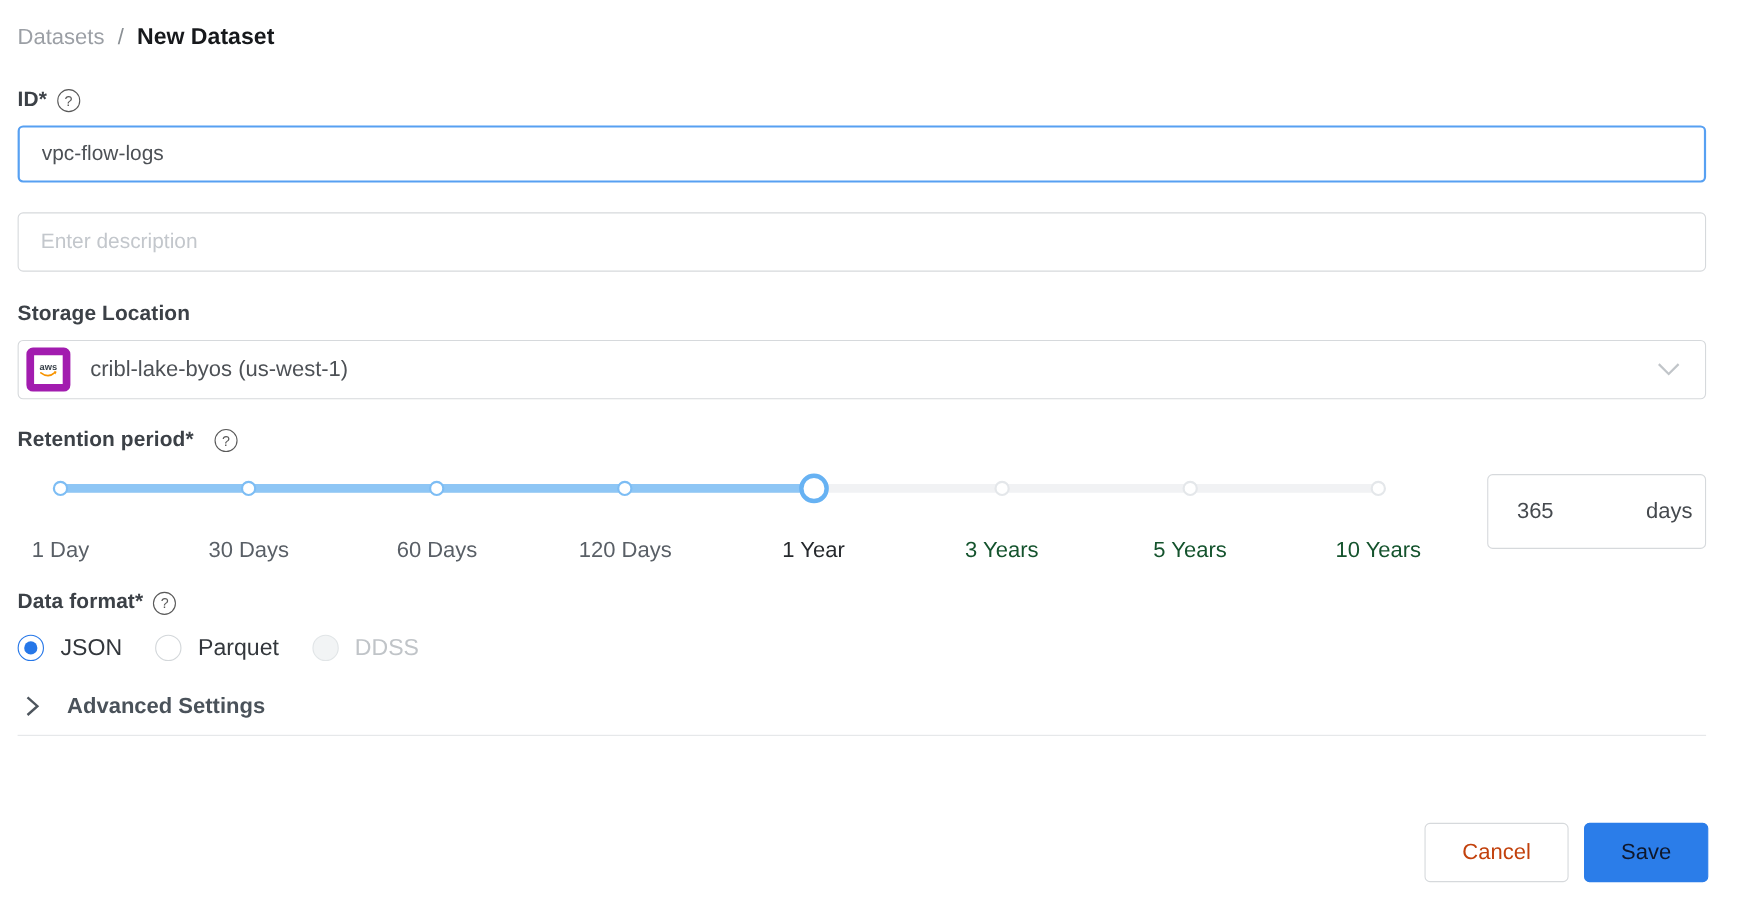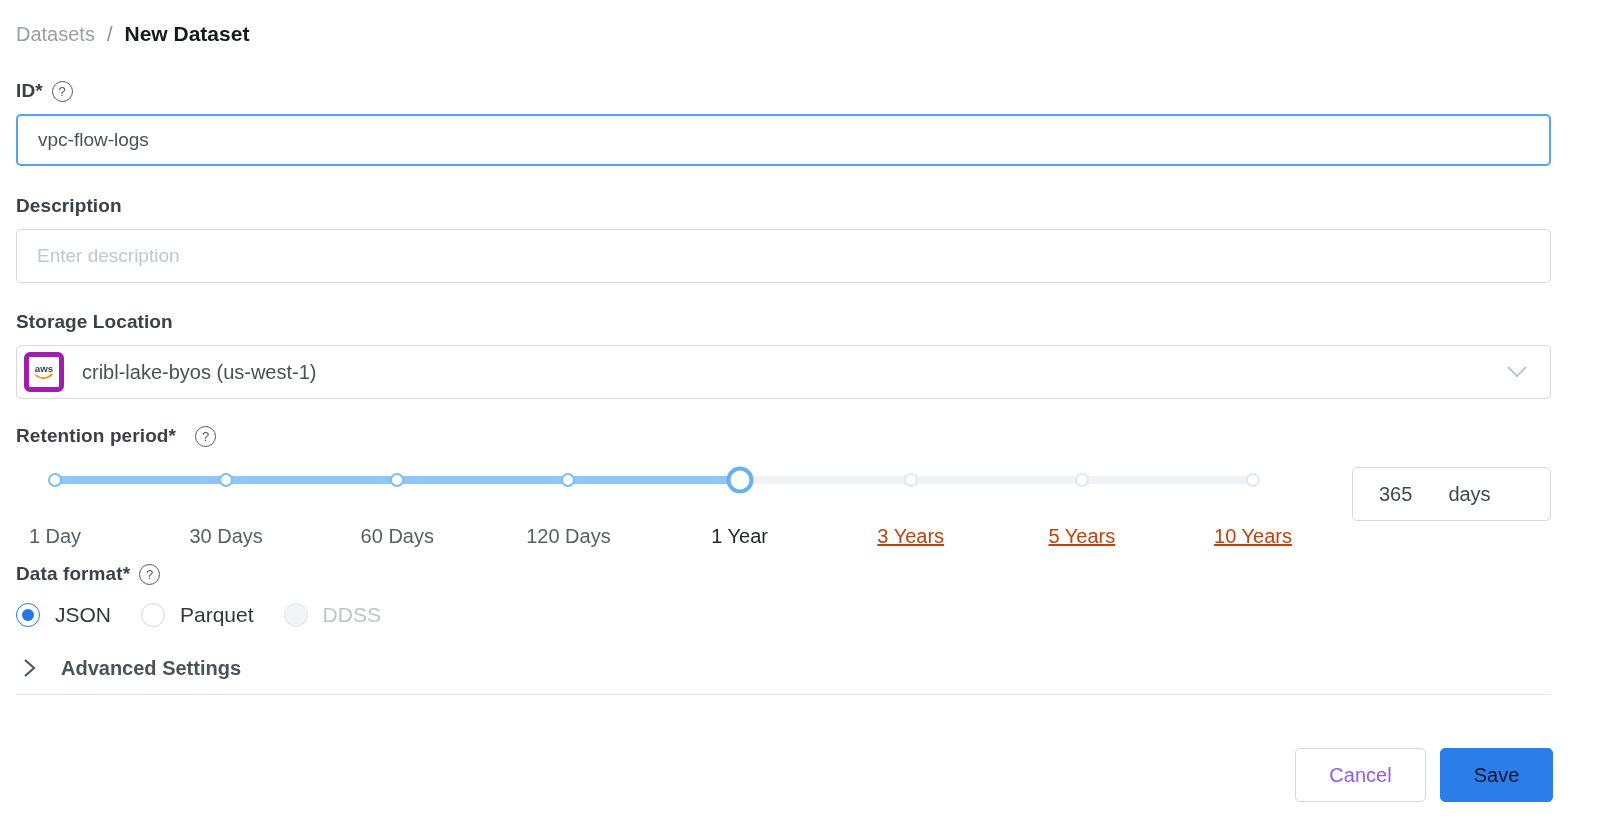--- a/index.html
+++ b/index.html
@@ -25,21 +25,21 @@
                 border:2px solid #57a0f2; border-radius:5px; outline:none;
                 font-family:"Liberation Sans", sans-serif; background:#ffffff; }
   .text-input.plain { border:1px solid #d6d9dc; height:54px; }
   .text-input::placeholder { color:#c3c7cc; }
   .field { margin-bottom:26px; }
   .field.id-field { margin-bottom:27px; }
 
   
   .select-box { width:100%; height:54px; border:1px solid #d6d9dc; border-radius:5px;
                 display:flex; align-items:center; padding:0 22px 0 7px; cursor:pointer; background:#fff; }
-  .aws-badge { width:40px; height:40px; border:5px solid #a21caf; border-radius:6px;
+  .aws-badge { width:40px; height:40px; border:7px solid #a21caf; border-radius:6px;
                display:flex; align-items:center; justify-content:center; margin-right:18px; background:#fff; }
   .select-value { font-size:20px; color:#4d5156; }
   .select-caret { margin-left:auto; display:flex; }
 
   
   .retention-field { margin-bottom:0; }
   .retention-area { position:relative; height:112px; }
   .slider { position:absolute; left:39px; top:24px; width:1198px; height:14px; cursor:pointer; }
   .slider .rail { position:absolute; left:0; right:0; top:50%; height:8px; transform:translateY(-50%);
                   background:#f1f2f4; border-radius:4px; }
@@ -47,29 +47,29 @@
                   background:#8ec6f5; border-radius:4px; }
   .dot { position:absolute; top:50%; width:14px; height:14px; border-radius:50%; background:#fff;
          transform:translate(-50%,-50%); border:2px solid #e4e7ea; }
   .dot.on { border-color:#7dbdf4; }
   .handle { position:absolute; top:50%; width:27px; height:27px; border-radius:50%; background:#fff;
             border:4px solid #67b2f3; transform:translate(-50%,-50%); cursor:grab; box-shadow:0 0 0 1px #fff inset; }
   .marks { position:absolute; left:39px; top:76px; width:1198px; height:26px; }
   .mark { position:absolute; transform:translateX(-50%); font-size:20px; white-space:nowrap;
           color:#595f66; cursor:pointer; }
   .mark.active { color:#26292d; }
-  .mark.future { color:#c2410c;text-decoration:underline; }
-  .days-box { position:absolute; right:0; top:18px; width:199px; height:54px;
+  .mark.future { color:#14532d; }
+  .days-box { position:absolute; right:0; top:18px; width:199px; height:68px;
               border:1px solid #d6d9dc; border-radius:5px; display:flex; align-items:center;
-              padding-left:26px; background:#fff; }
+              padding-left:26px; background:#fff;gap:48px; }
   .days-value { font-size:20px; color:#45494e; }
   .days-unit { font-size:20px; color:#45494e; margin-left:36px; }
 
   
-  .data-format-label-row { margin-bottom:14px; }
+  .data-format-label-row { margin-top:10px; margin-bottom:14px; }
   .radio-group { display:flex; align-items:center; height:28px; }
   .radio-item { display:flex; align-items:center; cursor:pointer; margin-right:30px; }
   .radio-circle { width:24px; height:24px; border-radius:50%; border:1.5px solid #d3d7da;
                   background:#fff; position:relative; flex:none; }
   .radio-item.selected .radio-circle { border-color:#2677e8; }
   .radio-item.selected .radio-circle::after { content:""; position:absolute; left:50%; top:50%;
        width:12px; height:12px; border-radius:50%; background:#2677e8; transform:translate(-50%,-50%); }
   .radio-item.disabled { cursor:default; }
   .radio-item.disabled .radio-circle { background:#f2f4f5; border-color:#e1e5e7; }
   .radio-label { font-size:21px; color:#33373c; margin-left:15px; }
@@ -78,21 +78,21 @@
   
   .advanced-row { margin-top:28px; display:flex; align-items:flex-start; padding:0 0 14px 6px;
                   border-bottom:1px solid #e4e6e8; cursor:pointer; }
   .advanced-chevron { display:flex; margin-right:24px; }
   .advanced-label { font-size:20px; font-weight:700; color:#4a525a; }
 
   
   .footer { position:absolute; top:748px; right:-2px; display:flex; gap:14px; }
   .btn { height:54px; border-radius:5px; font-size:20px; display:flex; align-items:center;
          justify-content:center; cursor:pointer; font-family:"Liberation Sans", sans-serif; }
-  .btn-cancel { width:131px; background:#fff; border:1px solid #d6d9dc; color:#8b5cf6; }
+  .btn-cancel { width:131px; background:#fff; border:1px solid #d6d9dc; color:#c2410c; }
   .btn-save { width:113px; background:#2b7de9; border:1px solid #2b7de9; color:#0f172a; }
 </style>
 </head>
 <body>
 
 <div class="page">
 
   <div class="breadcrumb">
     <span class="crumb-parent">Datasets</span>
     <span class="crumb-sep">/</span>
@@ -101,23 +101,20 @@
 
   <div class="field id-field">
     <div class="field-label-row">
       <span class="field-label">ID*</span>
       <span class="help-icon">?</span>
     </div>
     <input class="text-input" type="text" value="vpc-flow-logs" style="">
   </div>
 
   <div class="field">
-    <div class="field-label-row">
-      <span class="field-label">Description</span>
-    </div>
     <input class="text-input plain" type="text" placeholder="Enter description" style="">
   </div>
 
   <div class="field" style="margin-bottom:24px;">
     <div class="field-label-row">
       <span class="field-label">Storage Location</span>
     </div>
     <div class="select-box">
       <span class="aws-badge">
         <svg width="38" height="38" viewBox="0 0 40 40">

